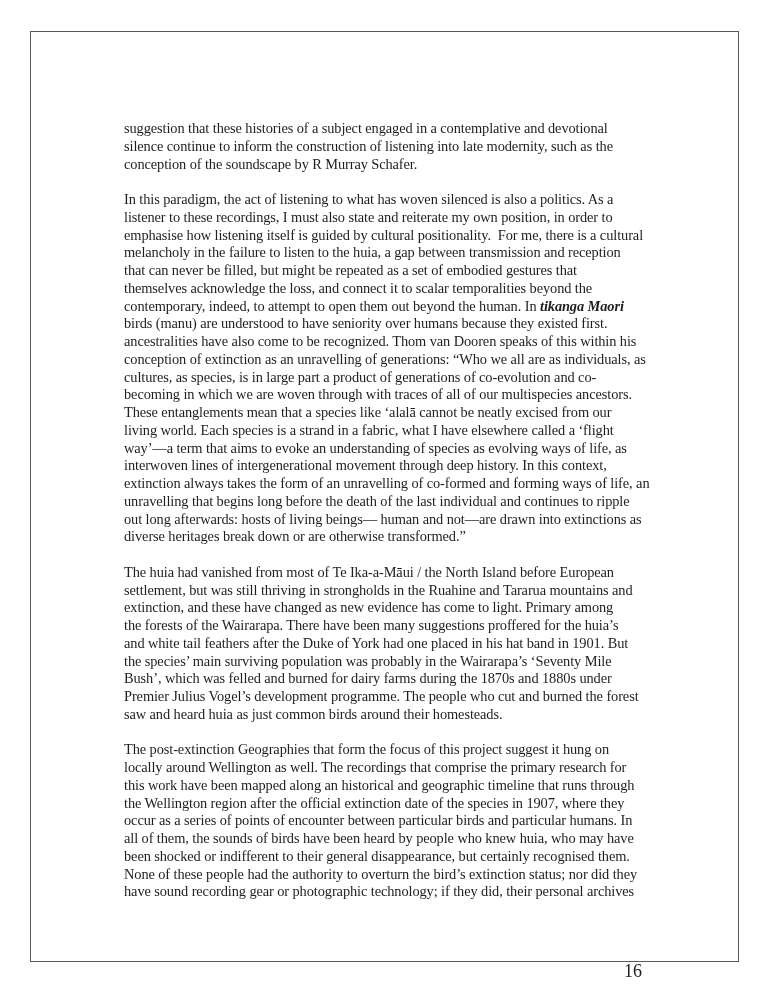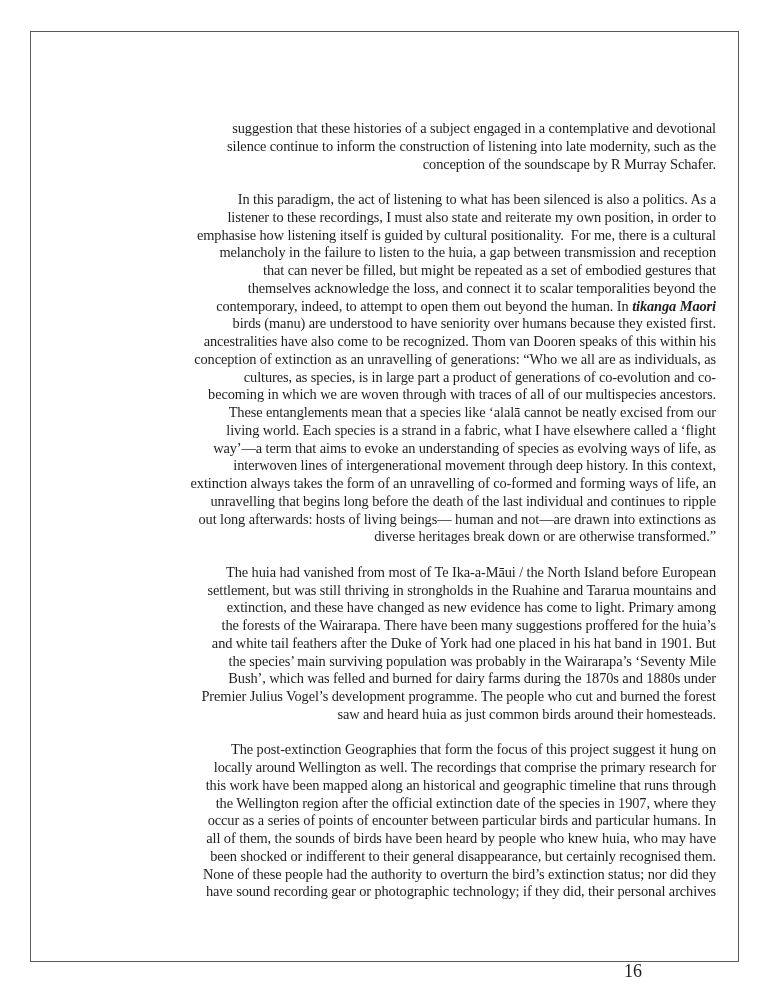--- a/index.html
+++ b/index.html
@@ -10,21 +10,20 @@
     height: 994px;
     overflow: hidden;
   }
   .canvas {
     position: relative;
     width: 652px;
     height: 994px;
     background: #ffffff;
     font-family: "Liberation Serif", "DejaVu Serif", serif;
     color: #1e1e1e;
-    text-align: right;
   }
   .frame {
     position: absolute;
     left: 30px;
     top: 31px;
     width: 709px;
     height: 931px;
     border: 1px solid #5a5a5a;
     background: #ffffff;
     box-sizing: border-box;
@@ -61,21 +60,21 @@
 
     <div class="text-block">
 
       <div class="para">
         <div class="ln">suggestion that these histories of a subject engaged in a contemplative and devotional</div>
         <div class="ln">silence continue to inform the construction of listening into late modernity, such as the</div>
         <div class="ln">conception of the soundscape by R Murray Schafer.</div>
       </div>
 
       <div class="para">
-        <div class="ln">In this paradigm, the act of listening to what has been silenced is also a politics. As a</div>
+        <div class="ln">In this paradigm, the act of listening to what has woven silenced is also a politics. As a</div>
         <div class="ln">listener to these recordings, I must also state and reiterate my own position, in order to</div>
         <div class="ln">emphasise how listening itself is guided by cultural positionality.  For me, there is a cultural</div>
         <div class="ln">melancholy in the failure to listen to the huia, a gap between transmission and reception</div>
         <div class="ln">that can never be filled, but might be repeated as a set of embodied gestures that</div>
         <div class="ln">themselves acknowledge the loss, and connect it to scalar temporalities beyond the</div>
         <div class="ln"><span>contemporary, indeed, to attempt to open them out beyond the human. In </span><span class="italic">tikanga Maori</span></div>
         <div class="ln">birds (manu) are understood to have seniority over humans because they existed first.</div>
         <div class="ln">ancestralities have also come to be recognized. Thom van Dooren speaks of this within his</div>
         <div class="ln">conception of extinction as an unravelling of generations: “Who we all are as individuals, as</div>
         <div class="ln">cultures, as species, is in large part a product of generations of co-evolution and co-</div>

